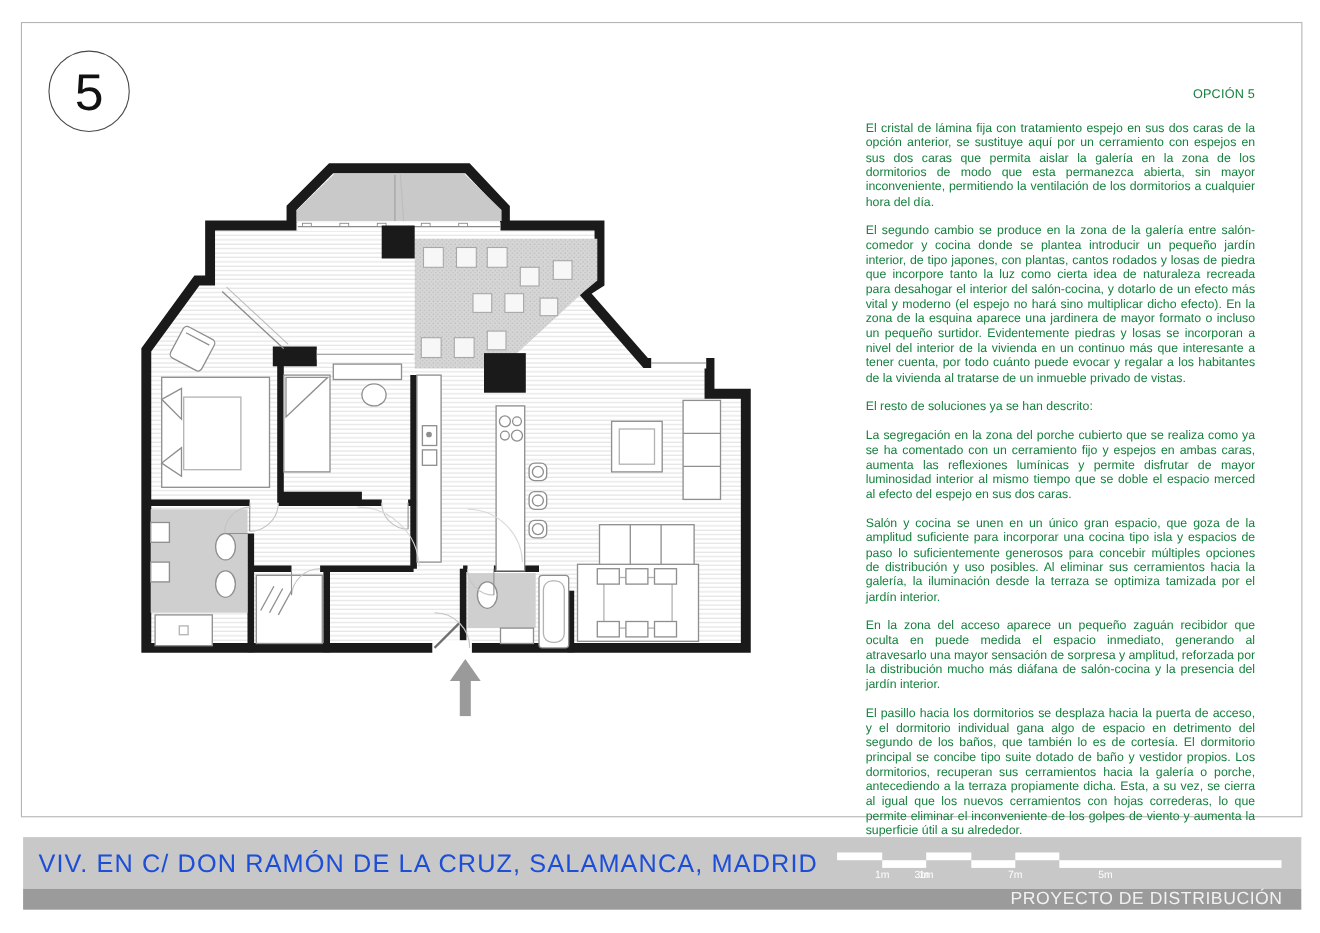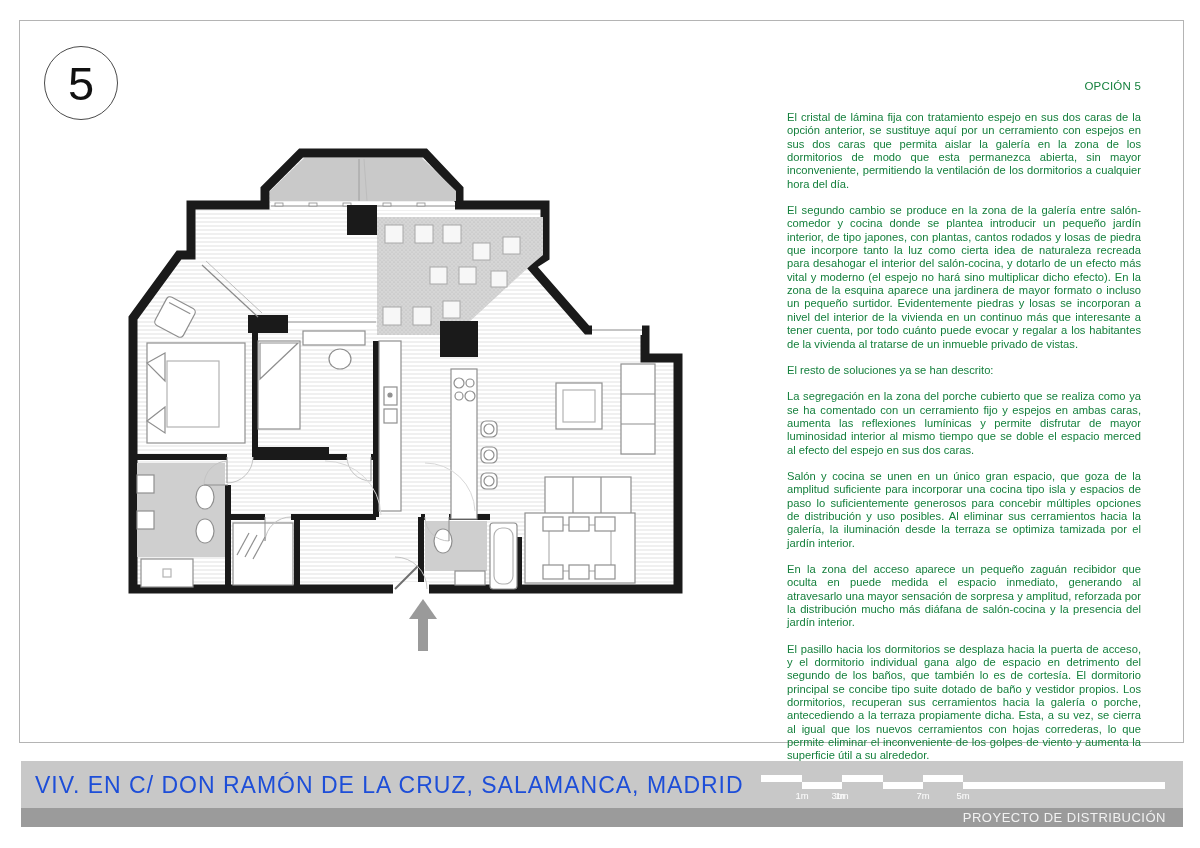--- a/index.html
+++ b/index.html
@@ -23,21 +23,21 @@
                   letter-spacing:.2px; }
   #text-column p { font-size:11.2px; line-height:13.35px; text-align:justify;
                    margin:0 0 13px 0; }
 
   
   #band-light { left:21px; top:761px; width:1162px; height:47px; background:#c8c8c8; }
   #band-dark  { left:21px; top:808px; width:1162px; height:19px; background:#9b9b9b; }
   #project-title { position:absolute; left:14px; top:0; height:47px; line-height:49px;
                    color:#1d4ed8; font-size:23px; letter-spacing:1px; white-space:nowrap; }
   #project-subtitle { position:absolute; right:17px; top:0; height:19px; line-height:19px;
-                      color:#f2f2f2; font-size:13px; letter-spacing:.5px; }
+                      color:#f2f2f2; font-size:16px; letter-spacing:.5px; }
 
   
   .scale-seg { position:absolute; height:7px; background:#ffffff; }
   .scale-label { position:absolute; top:790px; color:#ffffff; font-size:9.5px;
                  transform:translateX(-50%); }
 
   svg { display:block; }
 </style>
 </head>
 <body>
@@ -278,14 +278,14 @@
   <div class="abs scale-seg" style="left:761px; top:775px; width:41px;"></div>
   <div class="abs scale-seg" style="left:802px; top:782px; width:40px;"></div>
   <div class="abs scale-seg" style="left:842px; top:775px; width:41px;"></div>
   <div class="abs scale-seg" style="left:883px; top:782px; width:40px;"></div>
   <div class="abs scale-seg" style="left:923px; top:775px; width:40px;"></div>
   <div class="abs scale-seg" style="left:963px; top:782px; width:202px;"></div>
   <div class="scale-label" style="left:802px;">1m</div>
   <div class="scale-label" style="left:842px;">1m</div>
   <div class="scale-label" style="left:838px;">3m</div>
   <div class="scale-label" style="left:923px;">7m</div>
-  <div class="scale-label" style="left:963px;">5m</div>
+  <div class="scale-label" style="left:1005px;">5m</div>
 </div>
 
 </body></html>

